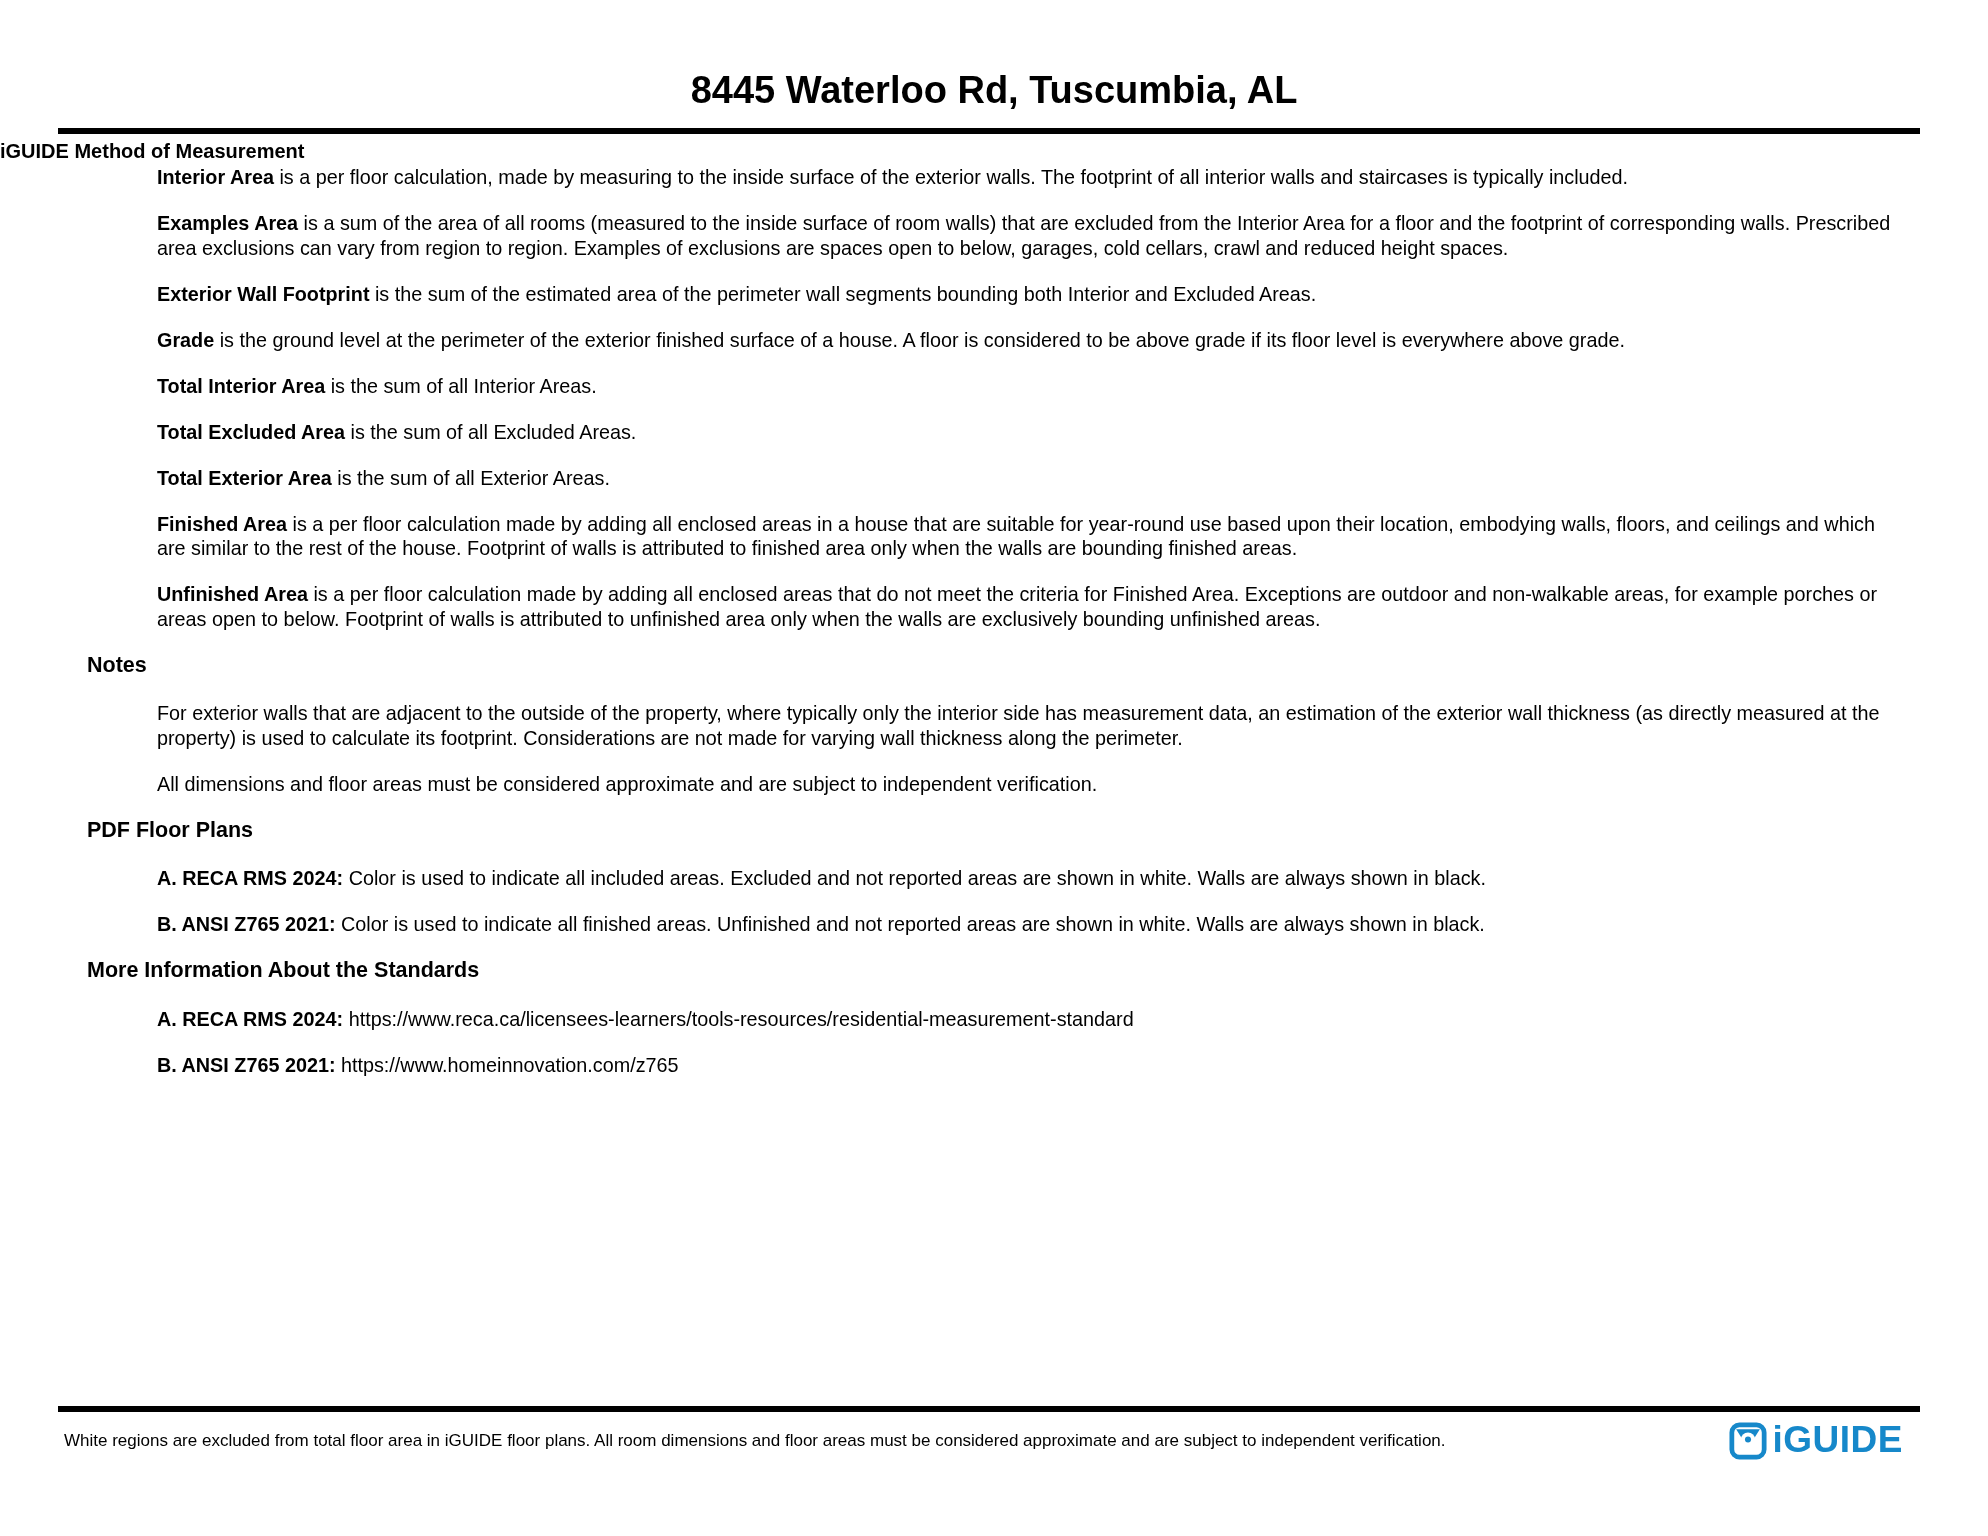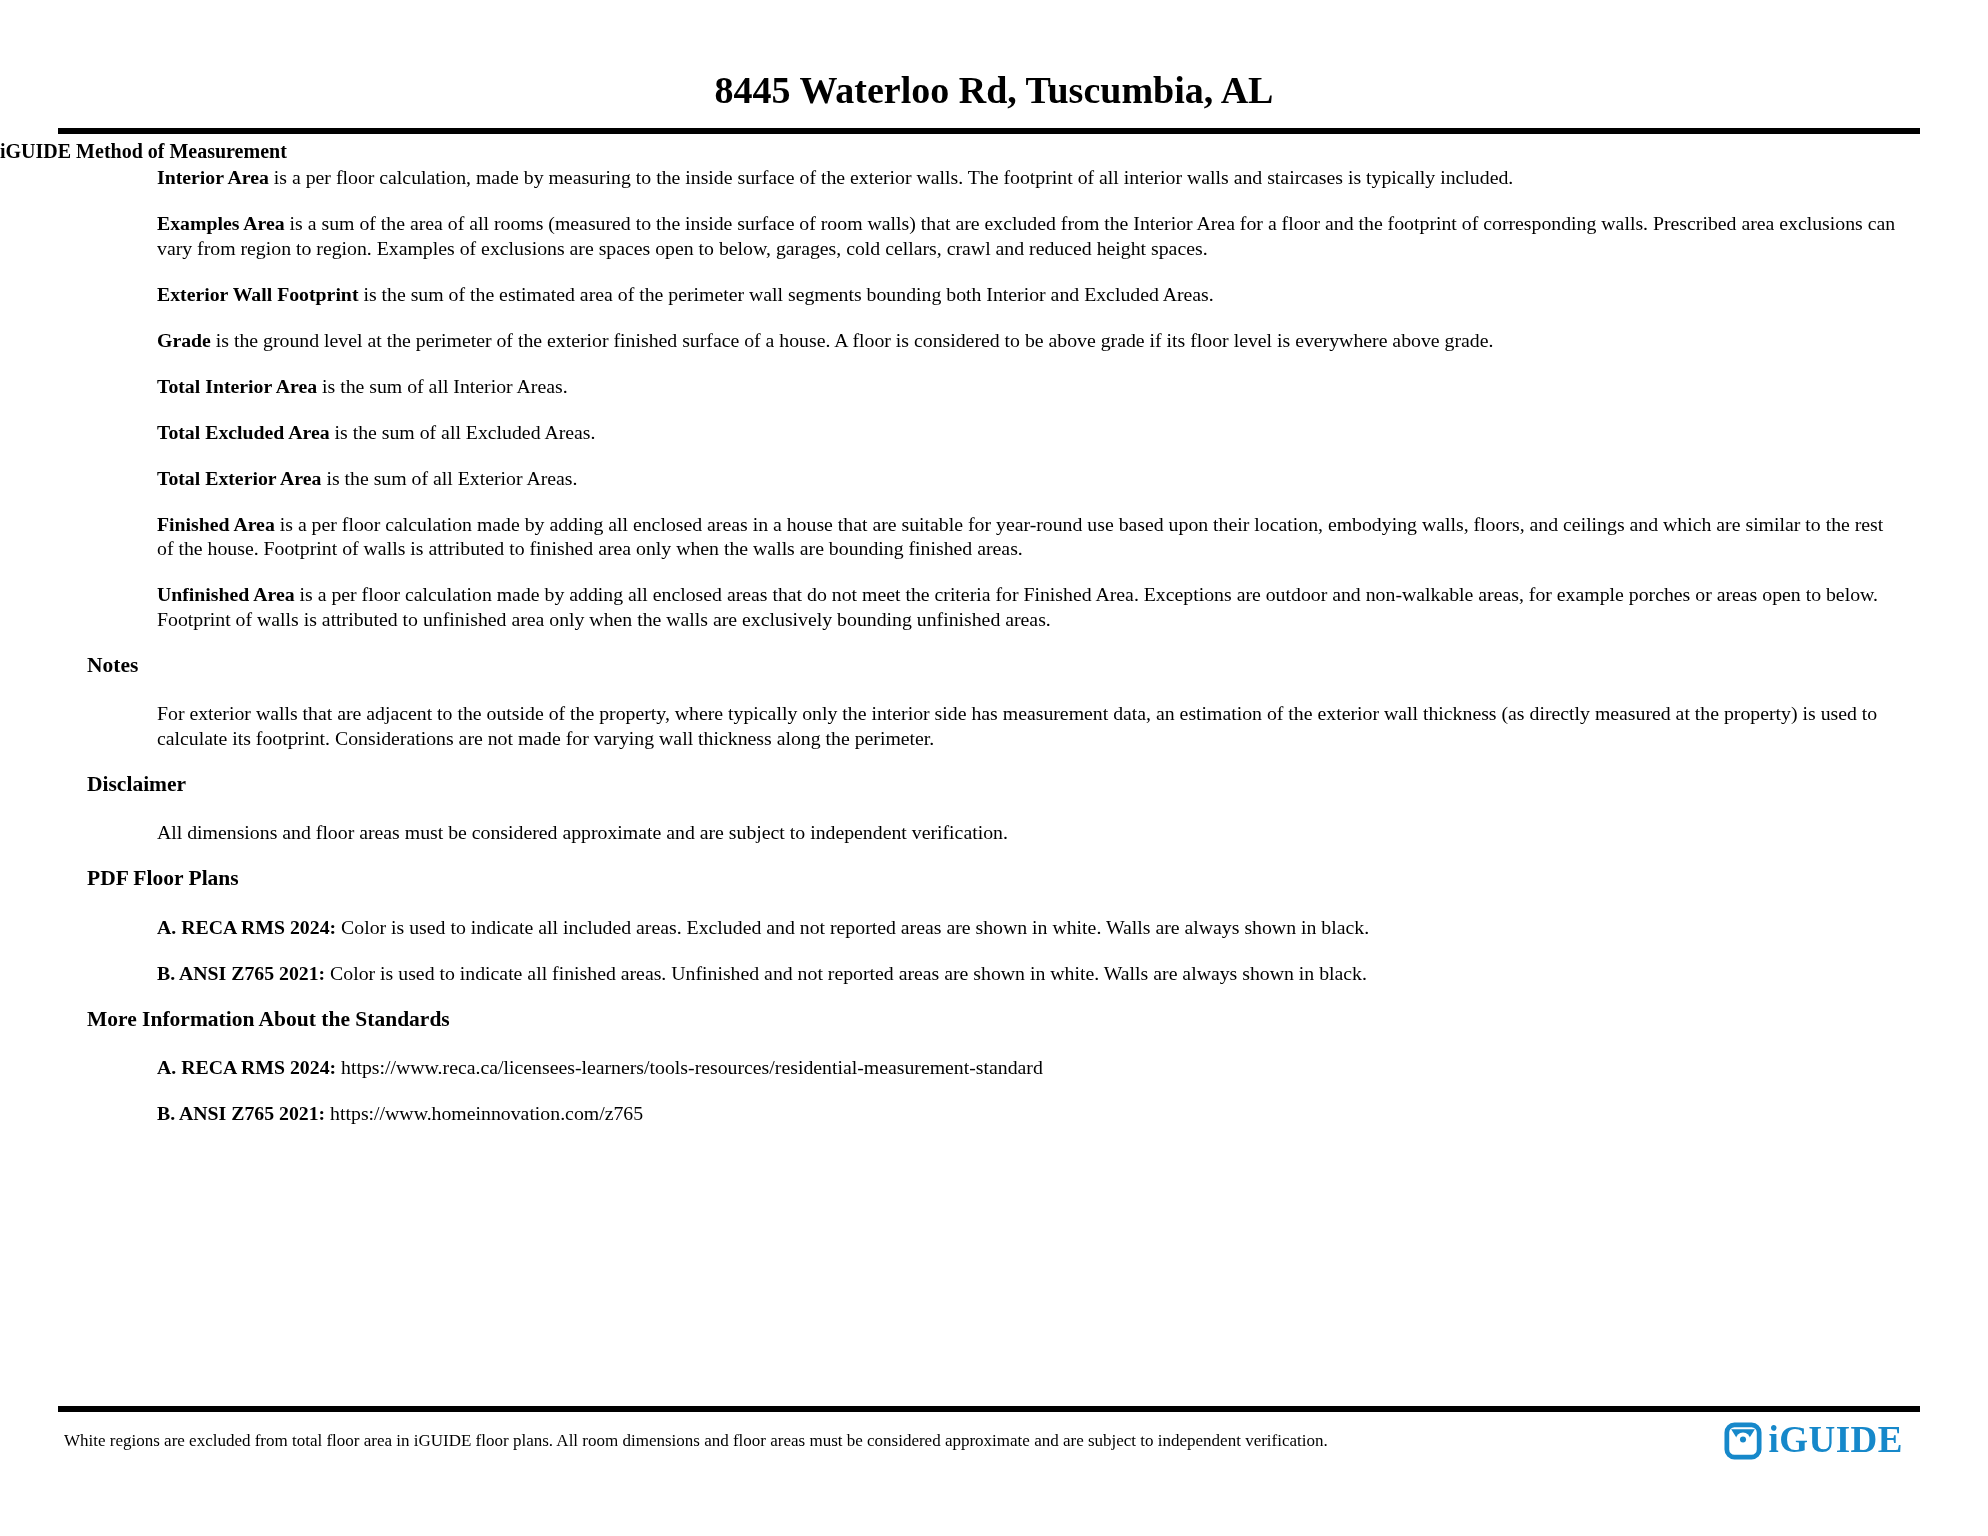--- a/index.html
+++ b/index.html
@@ -1,21 +1,21 @@
 <!DOCTYPE html>
 <html><head>
 <meta charset="utf-8">
 <style>
   html, body { margin: 0; padding: 0; background: #ffffff; }
   .page {
     position: relative;
     width: 1988px;
     height: 1536px;
     background: #ffffff;
-    font-family: Liberation Serif, serif;
+    font-family: Liberation Sans, sans-serif;
     color: #000000;
     overflow: hidden;
     border-radius: 20px;
   }
   .doc-title {
     margin: 68px 0 0 0;
     text-align: center;
     font-size: 38px;
     line-height: 44px;
     font-weight: bold;
@@ -104,21 +104,20 @@
   <p class="body-par"><b>Total Exterior Area</b><span> is the sum of all Exterior Areas.</span></p>
 
   <p class="body-par"><b>Finished Area</b><span> is a per floor calculation made by adding all enclosed areas in a house that are suitable for year-round use based upon their location, embodying walls, floors, and ceilings and which are similar to the rest of the house. Footprint of walls is attributed to finished area only when the walls are bounding finished areas.</span></p>
 
   <p class="body-par"><b>Unfinished Area</b><span> is a per floor calculation made by adding all enclosed areas that do not meet the criteria for Finished Area. Exceptions are outdoor and non-walkable areas, for example porches or areas open to below. Footprint of walls is attributed to unfinished area only when the walls are exclusively bounding unfinished areas.</span></p>
 
   <h3 class="section-heading">Notes</h3>
 
   <p class="body-par">For exterior walls that are adjacent to the outside of the property, where typically only the interior side has measurement data, an estimation of the exterior wall thickness (as directly measured at the property) is used to calculate its footprint. Considerations are not made for varying wall thickness along the perimeter.</p>
 
-  <h3 class="section-heading">Disclaimer</h3>
 
   <p class="body-par">All dimensions and floor areas must be considered approximate and are subject to independent verification.</p>
 
   <h3 class="section-heading">PDF Floor Plans</h3>
 
   <p class="body-par"><b>A. RECA RMS 2024:</b><span> Color is used to indicate all included areas. Excluded and not reported areas are shown in white. Walls are always shown in black.</span></p>
 
   <p class="body-par"><b>B. ANSI Z765 2021:</b><span> Color is used to indicate all finished areas. Unfinished and not reported areas are shown in white. Walls are always shown in black.</span></p>
 
   <h3 class="section-heading">More Information About the Standards</h3>

